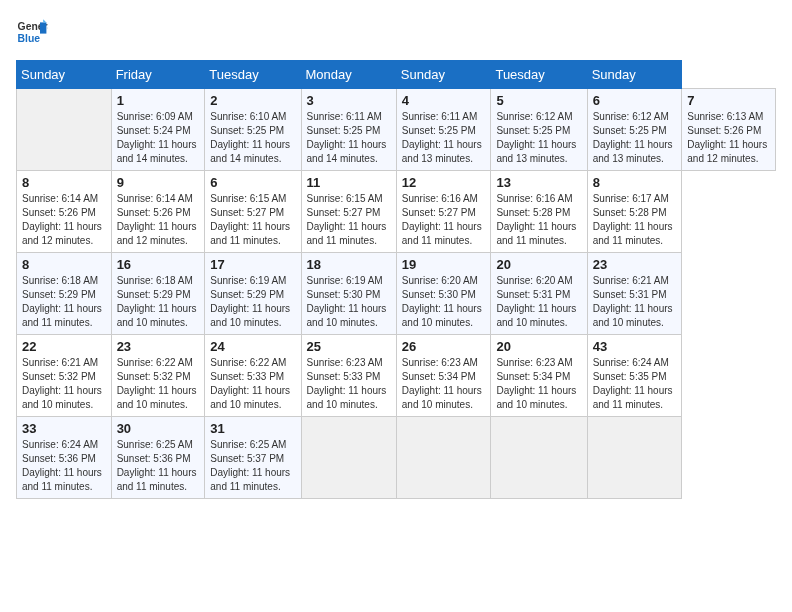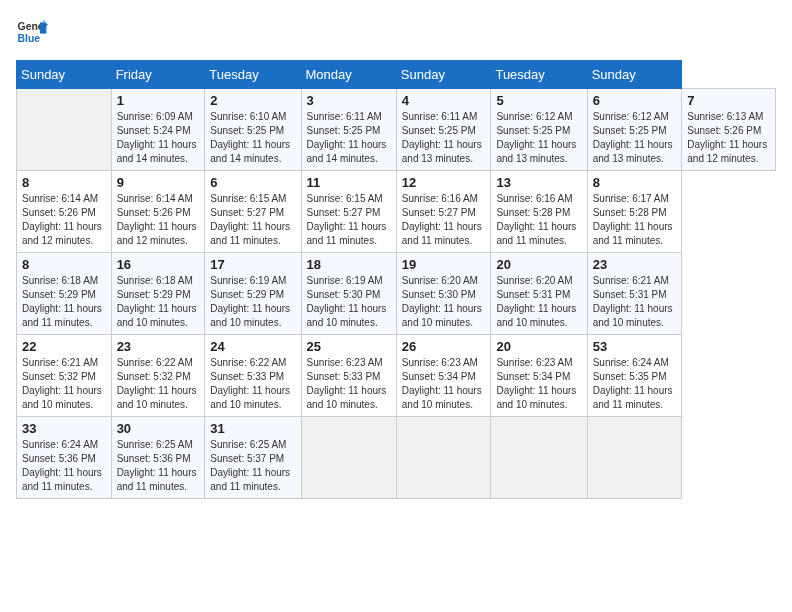--- a/index.html
+++ b/index.html
@@ -329,21 +329,21 @@
         </td>
         <td>
           <div class="day-num">20</div>
           <div class="day-detail">
             Sunrise: 6:23 AM<br>
             Sunset: 5:34 PM<br>
             Daylight: 11 hours and 10 minutes.
           </div>
         </td>
         <td>
-          <div class="day-num">53</div>
+          <div class="day-num">43</div>
           <div class="day-detail">
             Sunrise: 6:24 AM<br>
             Sunset: 5:35 PM<br>
             Daylight: 11 hours and 11 minutes.
           </div>
         </td>
       </tr>
       <tr>
         <td>
           <div class="day-num">33</div>

